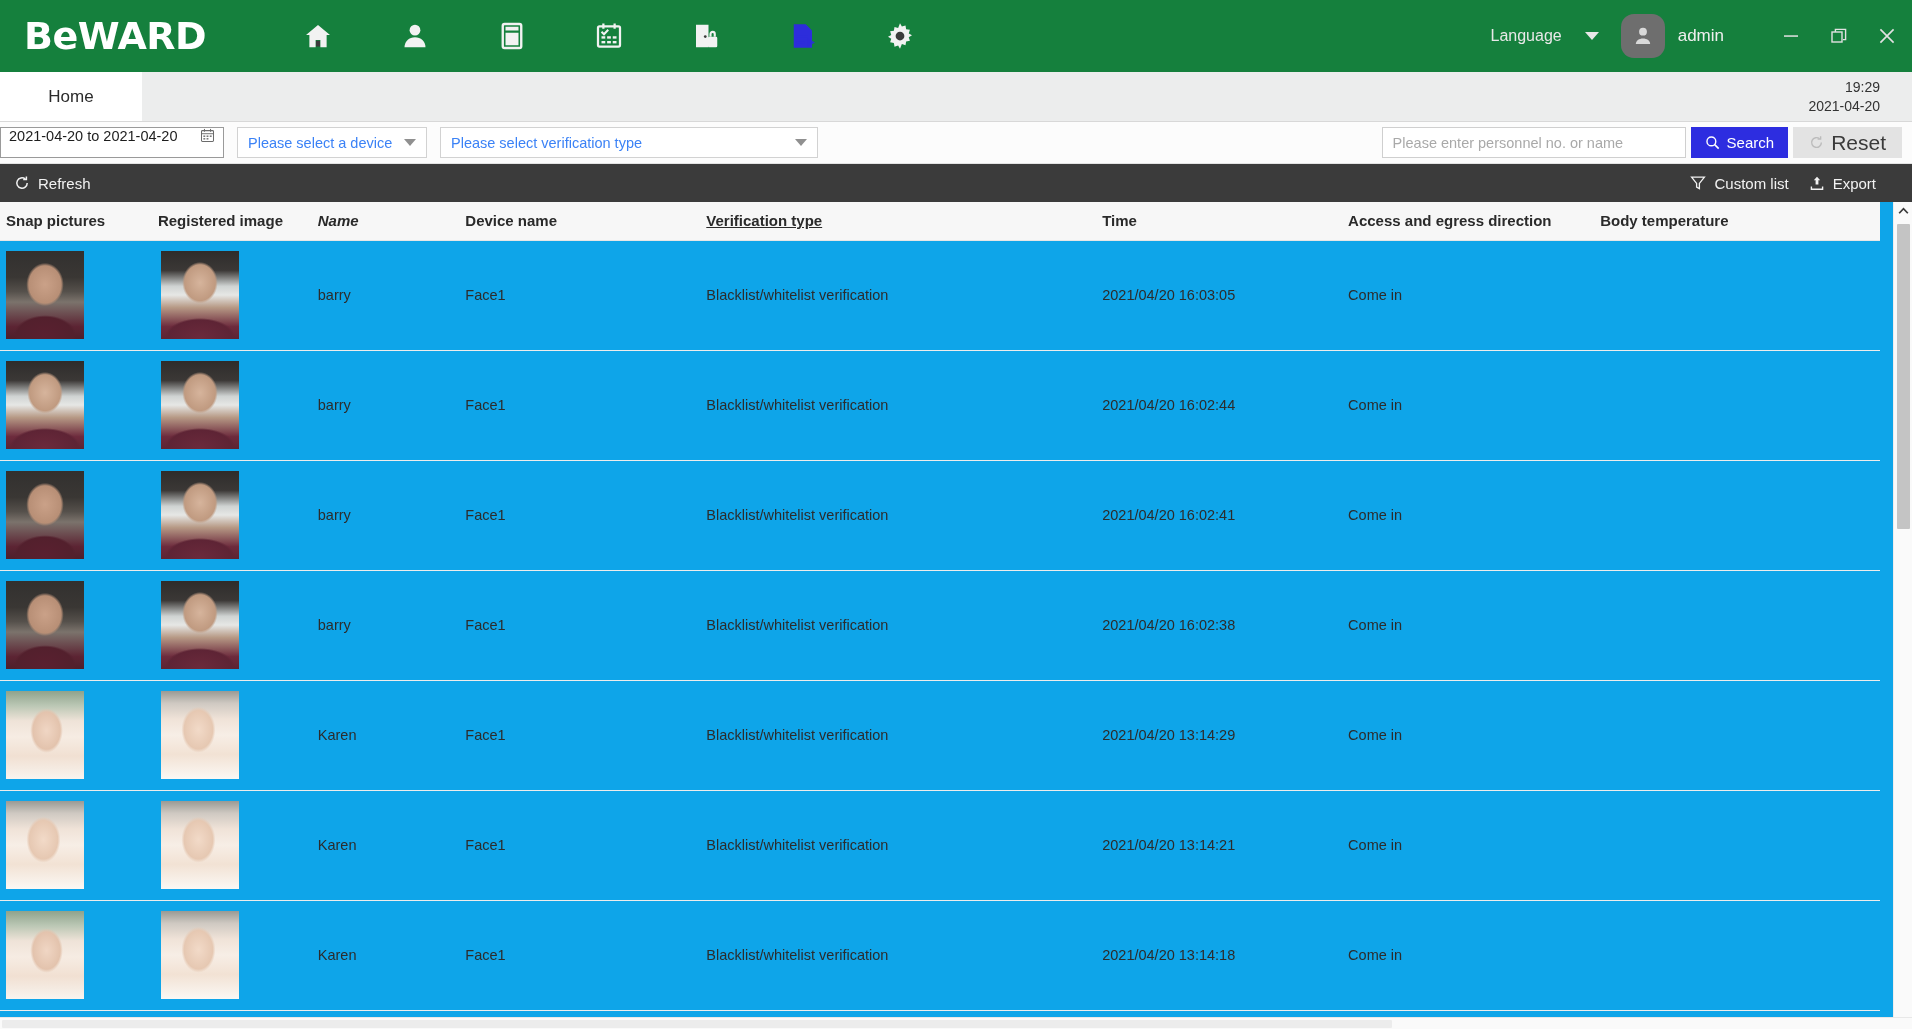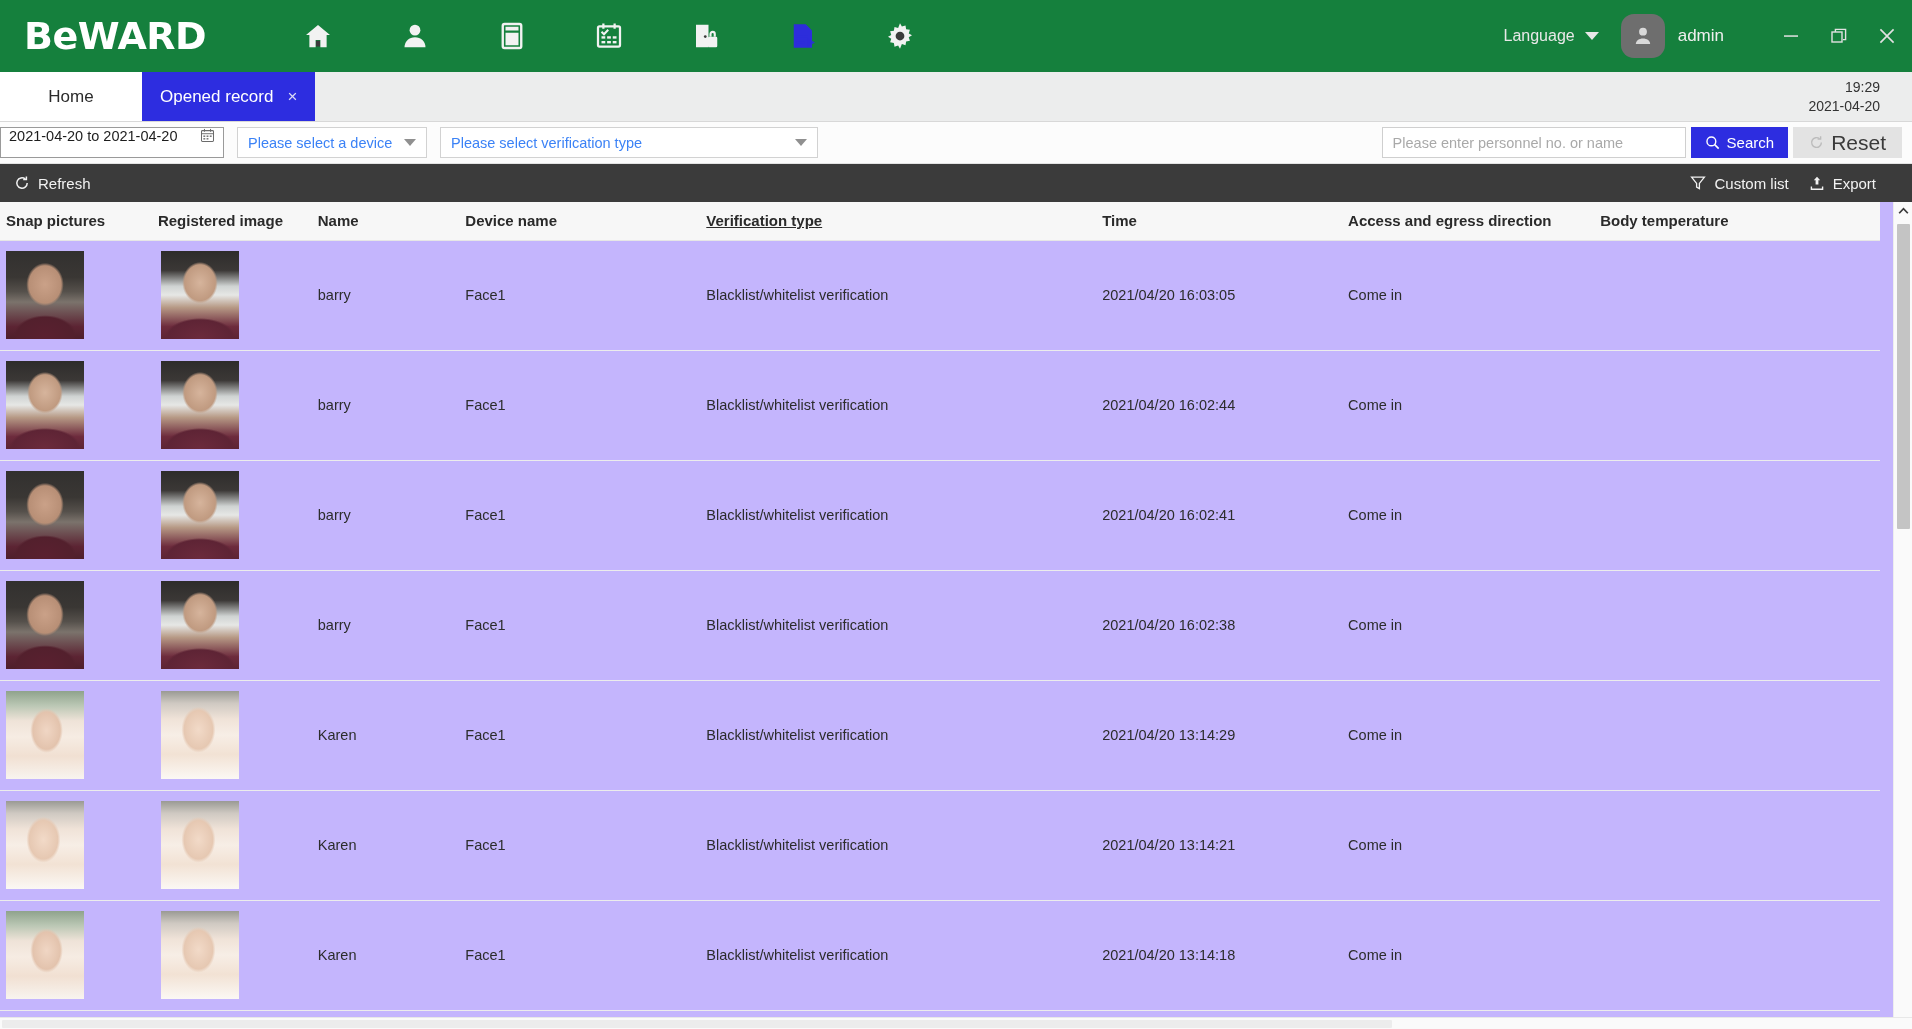--- a/index.html
+++ b/index.html
@@ -50,21 +50,21 @@
     height: 72px;
     display: flex;
     align-items: center;
     padding-right: 14px;
   }
   .lang {
     color: #e8e8e8;
     font-size: 16px;
     display: flex;
     align-items: center;
-    gap: 10px;
+    gap: 23px;
     cursor: pointer;
     margin-right: 22px;
   }
   .caret-down {
     width: 0; height: 0;
     border-left: 7px solid transparent;
     border-right: 7px solid transparent;
     border-top: 8px solid #e8e8e8;
   }
   .avatar {
@@ -229,41 +229,41 @@
   .action-btn {
     display: flex; align-items: center; gap: 8px;
     cursor: pointer;
   }
   .action-right { display: flex; align-items: center; gap: 20px; padding-right: 24px;}
 
   
   .table-wrap {
     position: relative;
     height: calc(1029px - 72px - 50px - 42px - 38px);
-    background: #c4b5fd;
+    background: #0ea5e9;
     overflow: hidden;
   }
   table {
     width: 1880px;
     border-collapse: collapse;
     table-layout: fixed;
   }
   thead th {
     height: 38px;
     background: #f7f7f7;
     font-size: 15px;
     font-weight: bold;
     color: #2a2a2a;
     text-align: left;
     padding-left: 3px;
     border-bottom: 1px solid #e6e6e6;
   }
   .c-snap  { width: 126px; padding-left: 6px !important; }
   .c-reg   { width: 130px; }
-  .c-name  { width: 120px; }
+  .c-name  { width: 120px; font-style: italic; }
   .c-dev   { width: 196px; }
   .c-ver   { width: 322px; text-decoration: underline; }
   .c-time  { width: 200px; }
   .c-dir   { width: 205px; }
   .c-temp  { width: 230px; }
 
   tbody td {
     border-bottom: 1px solid #ececec;
     font-size: 14.5px;
     color: #2c2c2c;
@@ -437,24 +437,20 @@
           </svg>
       </div>
     </div>
   </div>
 </div>
 
 <div class="tab-bar">
   <div class="tab">
     <span>Home</span>
   </div>
-  <div class="tab active">
-    <span>Opened record</span>
-    <span class="tab-close">×</span>
-  </div>
   <div class="clock">
     <span>19:29</span>
     <span>2021-04-20</span>
   </div>
 </div>
 
 <div class="filter-bar">
   <div class="date-field">
     <span>2021-04-20 to 2021-04-20</span>
     <svg width="15" height="15" viewBox="0 0 16 16">

